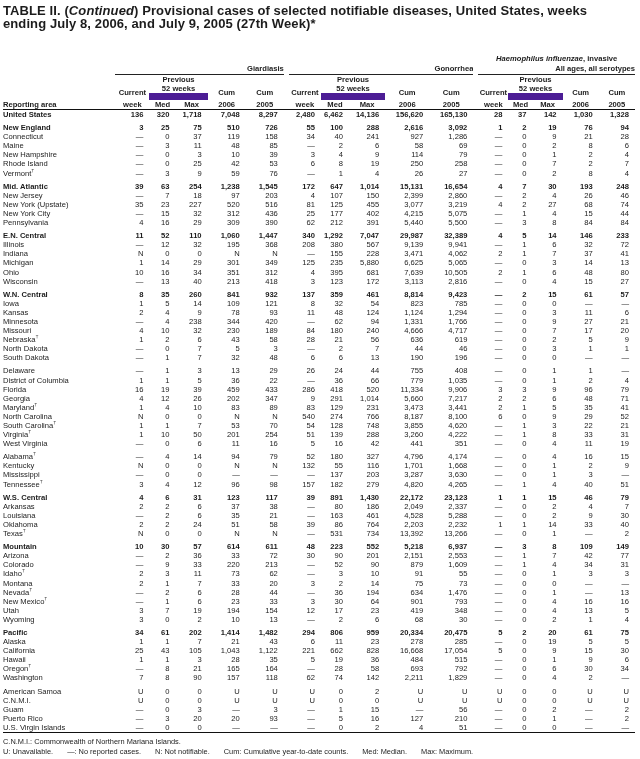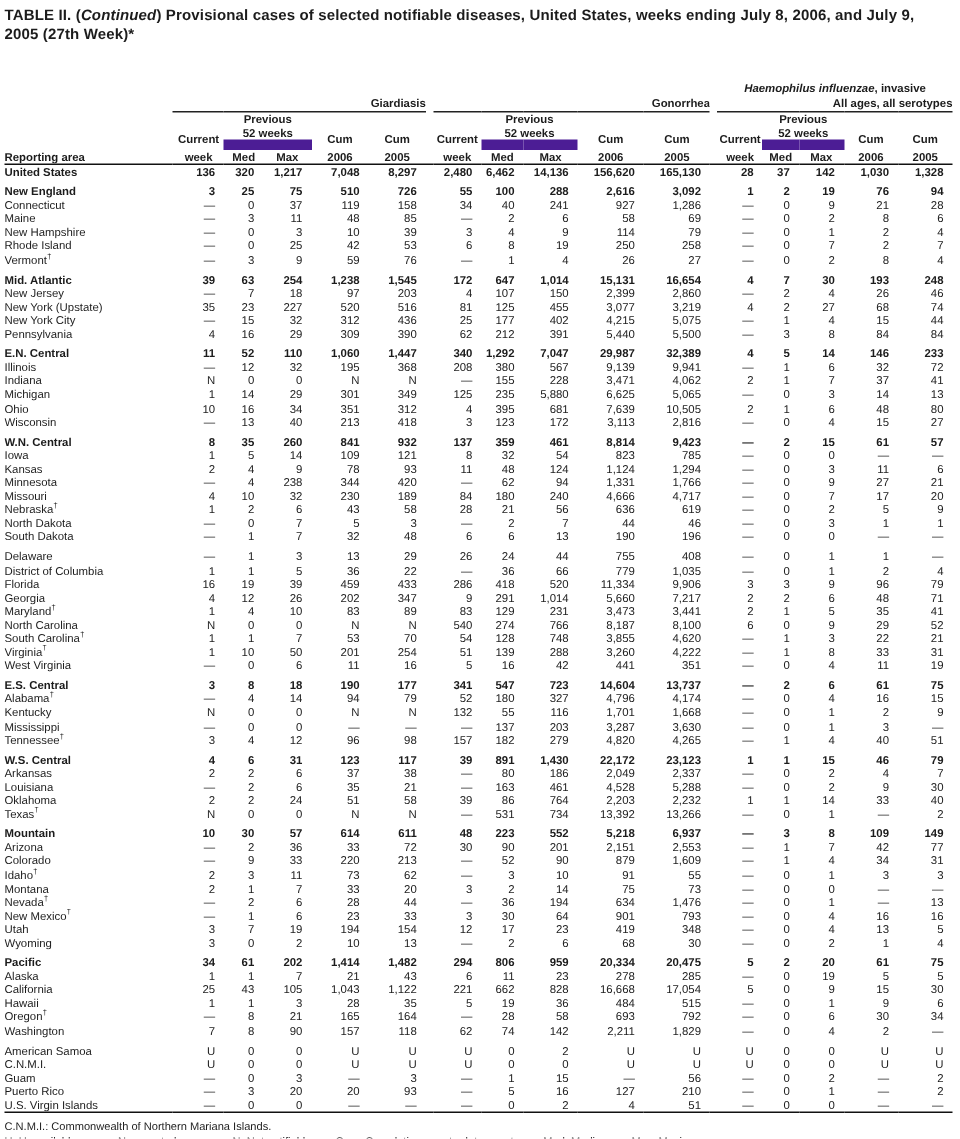--- a/index.html
+++ b/index.html
@@ -5,21 +5,21 @@
   html, body { margin: 0; padding: 0; background: #ffffff; }
   body {
     width: 640px; height: 759px;
     font-family: "Liberation Sans", "DejaVu Sans", sans-serif;
     color: #1c1c1c;
     -webkit-font-smoothing: antialiased;
     overflow: hidden;
   }
   .page { padding: 5px 3px 0 3px; }
   .title {
-    font-size: 10px; font-weight: bold; line-height: 12.5px;
+    font-size: 13px; font-weight: bold; line-height: 12.5px;
     width: 626px; margin-bottom: 6px; letter-spacing: 0.1px;
   }
   .title .it { font-style: italic; }
   table { border-collapse: collapse; table-layout: fixed; width: 632px; margin-top: 24px; }
   td { padding: 0; overflow: hidden; white-space: nowrap; vertical-align: bottom; }
   
   thead td { font-size: 7.6px; font-weight: bold; line-height: 9px; text-align: center; }
   .hline1 { font-size: 7.6px; padding-bottom: 1px; }
   .hline1 .it { font-style: italic; }
   .grp { border-bottom: 1px solid #222; padding-bottom: 1px; text-align: right; }
@@ -133,21 +133,21 @@
           <td>Max</td>
           <td>2006</td>
           <td>2005</td>
       </tr>
     </thead>
     <tbody id="tbody">
         <tr class="bold">
           <td class="area">United States</td>
           <td class="v">136</td>
           <td class="v">320</td>
-          <td class="v">1,217</td>
+          <td class="v">1,718</td>
           <td class="v">7,048</td>
           <td class="v">8,297</td>
           <td></td>
           <td class="v">2,480</td>
           <td class="v">6,462</td>
           <td class="v">14,136</td>
           <td class="v">156,620</td>
           <td class="v">165,130</td>
           <td></td>
           <td class="v">28</td>
@@ -846,40 +846,20 @@
           <td class="v">351</td>
           <td></td>
           <td class="v">—</td>
           <td class="v">0</td>
           <td class="v">4</td>
           <td class="v">11</td>
           <td class="v">19</td>
         </tr>
         <tr class="gap">
           <td colspan="18"></td>
-        </tr>
-        <tr class="bold">
-          <td class="area">E.S. Central</td>
-          <td class="v">3</td>
-          <td class="v">8</td>
-          <td class="v">18</td>
-          <td class="v">190</td>
-          <td class="v">177</td>
-          <td></td>
-          <td class="v">341</td>
-          <td class="v">547</td>
-          <td class="v">723</td>
-          <td class="v">14,604</td>
-          <td class="v">13,737</td>
-          <td></td>
-          <td class="v">—</td>
-          <td class="v">2</td>
-          <td class="v">6</td>
-          <td class="v">61</td>
-          <td class="v">75</td>
         </tr>
         <tr>
           <td class="area">Alabama<sup>†</sup></td>
           <td class="v">—</td>
           <td class="v">4</td>
           <td class="v">14</td>
           <td class="v">94</td>
           <td class="v">79</td>
           <td></td>
           <td class="v">52</td>

